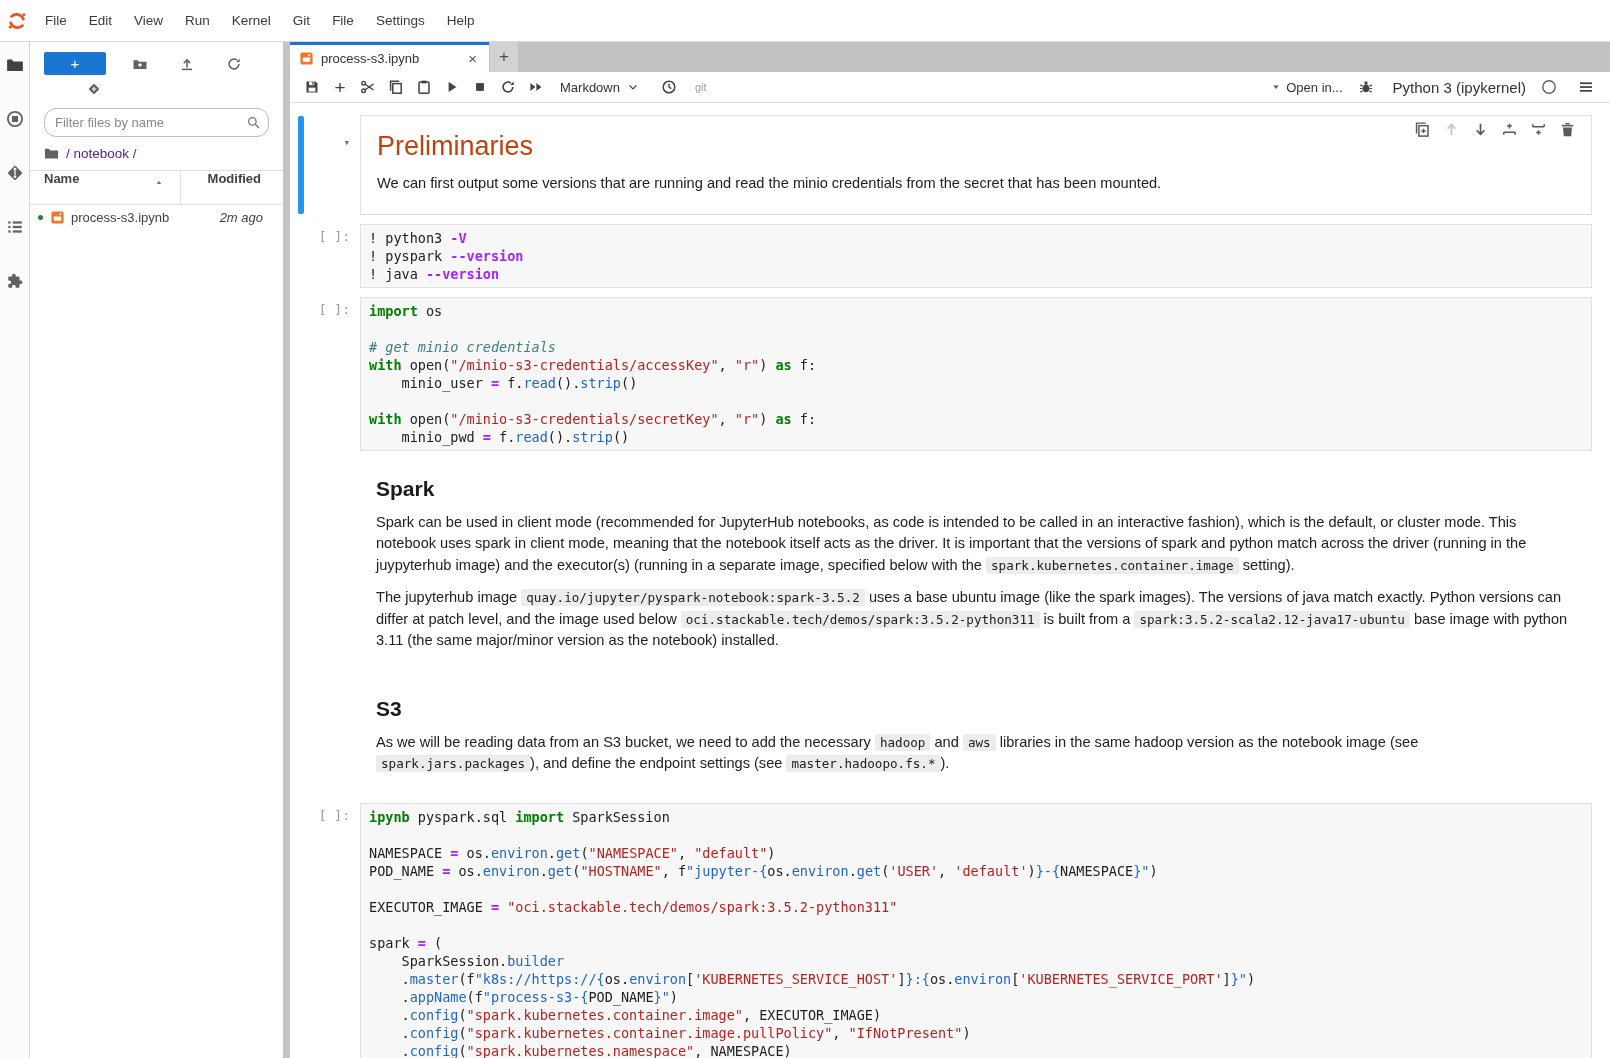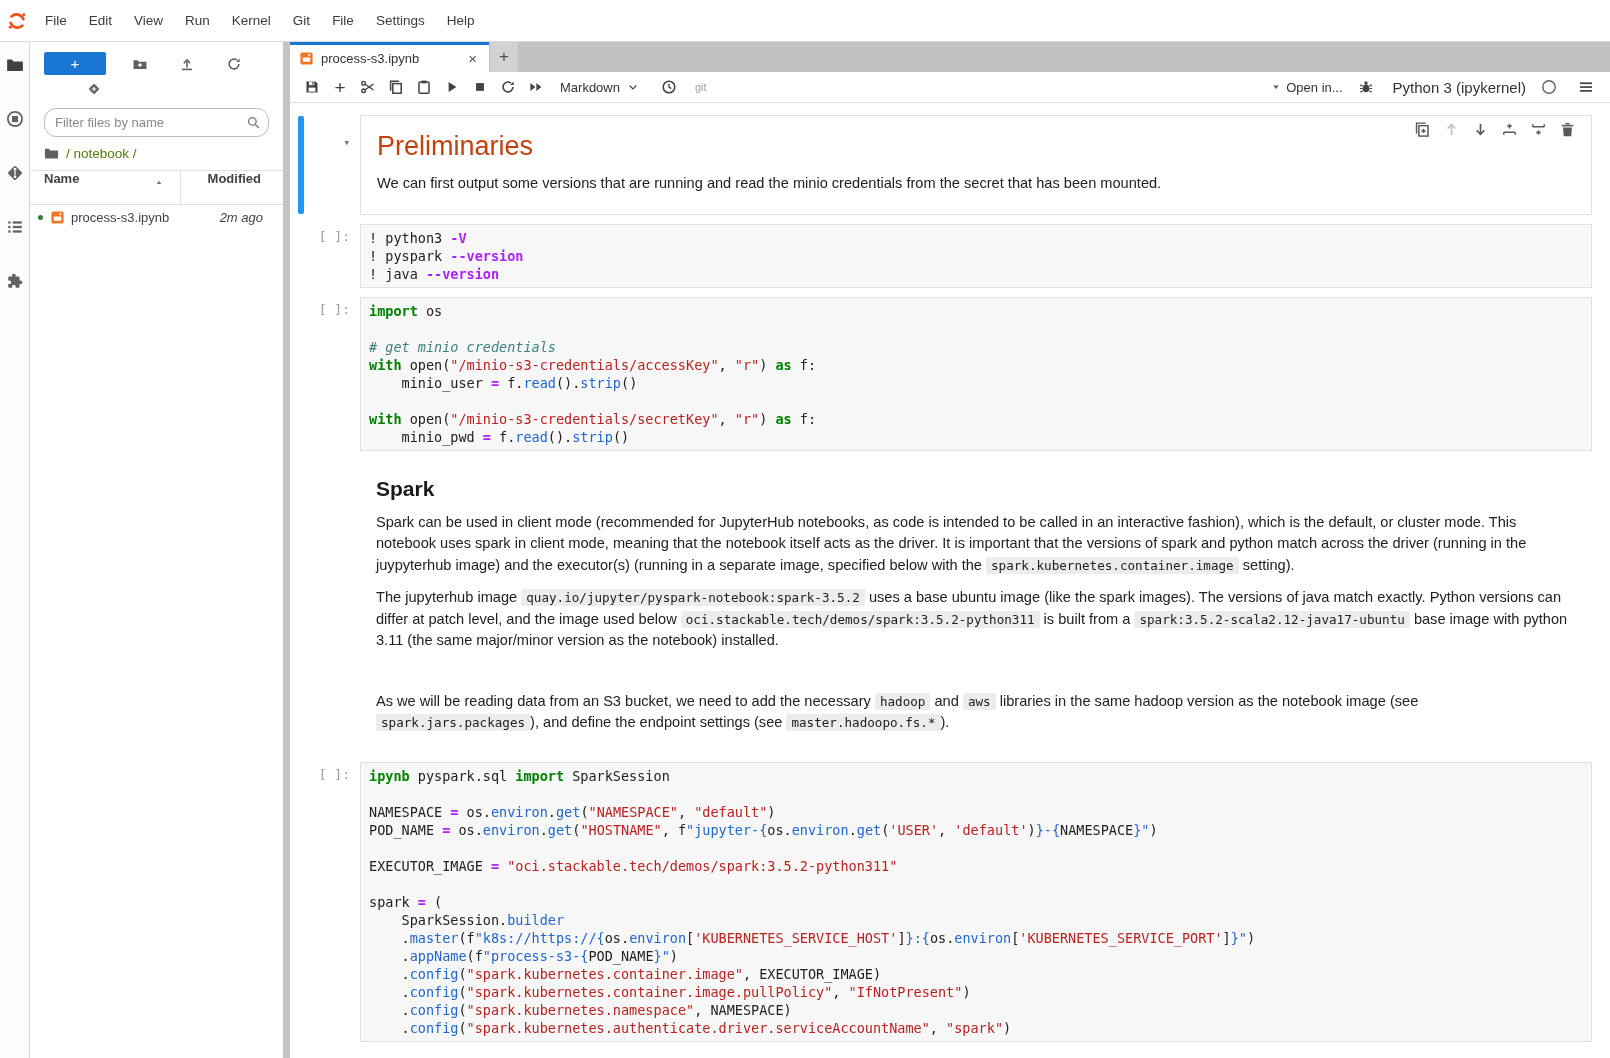--- a/index.html
+++ b/index.html
@@ -25,21 +25,21 @@
   .fb-toolbar{display:flex;align-items:center;padding:10px 10px 2px 14px;}
   .new-launcher{width:76px;height:23px;background:#1976d2;color:#fff;border:none;border-radius:2px;
     font-size:15px;line-height:21px;margin-right:26px;text-align:center;}
   .fb-tb-icon{width:16px;height:16px;margin-right:31px;}
   .fb-row2{height:24px;padding-left:57px;display:flex;align-items:center;}
   .filter-wrap{margin:7px 14px 6px;position:relative;}
   .filter-wrap input{width:100%;height:29px;border:1px solid #bdbdbd;border-radius:12px;
     padding:0 12px 0 10px;font-size:13px;color:#424242;outline:none;font-family:"Liberation Sans",sans-serif;}
   .filter-wrap input::placeholder{color:#8a8a8a;}
   .filter-search{position:absolute;right:8px;top:7px;}
-  .breadcrumb{display:flex;align-items:center;gap:7px;padding:3px 14px 9px;font-size:13.5px;color:#4d7c0f;}
+  .breadcrumb{display:flex;align-items:center;gap:7px;padding:3px 14px 9px;font-size:13.5px;color:#4c1d95;}
   .listing-header{display:flex;align-items:flex-start;border-top:1px solid #e0e0e0;border-bottom:1px solid #e0e0e0;
     height:35px;font-size:13px;font-weight:bold;color:#424242;}
   .lh-name{width:150px;padding-left:14px;display:flex;align-items:center;position:relative;}
   .lh-name .sortcaret{position:absolute;right:16px;top:7px;}
   .lh-div{width:1px;align-self:stretch;background:#e0e0e0;}
   .lh-mod{flex:1;text-align:right;padding-right:22px;}
   .file-row{display:flex;align-items:center;height:25px;font-size:13px;color:#424242;}
   .file-dot{width:5px;height:5px;border-radius:50%;background:#2e7d32;margin:0 7px 0 8px;flex:none;}
   .file-row .fname{margin-left:6px;}
   .file-row .fmod{flex:1;text-align:right;padding-right:20px;color:#424242;font-style:italic;}
@@ -443,20 +443,21 @@
             <div class="prompt"></div>
             <div class="md-box">
               <h2>Spark</h2>
               <p>Spark can be used in client mode (recommended for JupyterHub notebooks, as code is intended to be called in an interactive fashion), which is the default, or cluster mode. This notebook uses spark in client mode, meaning that the notebook itself acts as the driver. It is important that the versions of spark and python match across the driver (running in the juypyterhub image) and the executor(s) (running in a separate image, specified below with the <code>spark.kubernetes.container.image</code> setting).</p>
               <p>The jupyterhub image <code>quay.io/jupyter/pyspark-notebook:spark-3.5.2</code> uses a base ubuntu image (like the spark images). The versions of java match exactly. Python versions can differ at patch level, and the image used below <code>oci.stackable.tech/demos/spark:3.5.2-python311</code> is built from a <code>spark:3.5.2-scala2.12-java17-ubuntu</code> base image with python 3.11 (the same major/minor version as the notebook) installed.</p>
             </div>
           </div>
           <div class="cell markdown">
             <div class="prompt"></div>
             <div class="md-box">
+              <h2>S3</h2>
               <p>As we will be reading data from an S3 bucket, we need to add the necessary <code>hadoop</code> and <code>aws</code> libraries in the same hadoop version as the notebook image (see <code>spark.jars.packages</code>), and define the endpoint settings (see <code>master.hadoopo.fs.*</code>).</p>
             </div>
           </div>
           <div class="cell code">
             <div class="prompt">[ ]:</div>
             <div class="code-box">
               <div class="cm-line"><span class="tk-kw">ipynb</span><span> pyspark.sql </span><span class="tk-kw">import</span><span> SparkSession</span></div>
               <div class="cm-line"></div>
               <div class="cm-line"><span>NAMESPACE </span><span class="tk-op">=</span><span> os.</span><span class="tk-prop">environ</span><span>.</span><span class="tk-prop">get</span><span>(</span><span class="tk-str">"NAMESPACE"</span><span>, </span><span class="tk-str">"default"</span><span>)</span></div>
               <div class="cm-line"><span>POD_NAME </span><span class="tk-op">=</span><span> os.</span><span class="tk-prop">environ</span><span>.</span><span class="tk-prop">get</span><span>(</span><span class="tk-str">"HOSTNAME"</span><span>, f</span><span class="tk-fstr">"jupyter-{</span><span>os.</span><span class="tk-prop">environ</span><span>.</span><span class="tk-prop">get</span><span>(</span><span class="tk-str">'USER'</span><span>, </span><span class="tk-str">'default'</span><span>)</span><span class="tk-fstr">}-{</span><span>NAMESPACE</span><span class="tk-fstr">}"</span><span>)</span></div>

